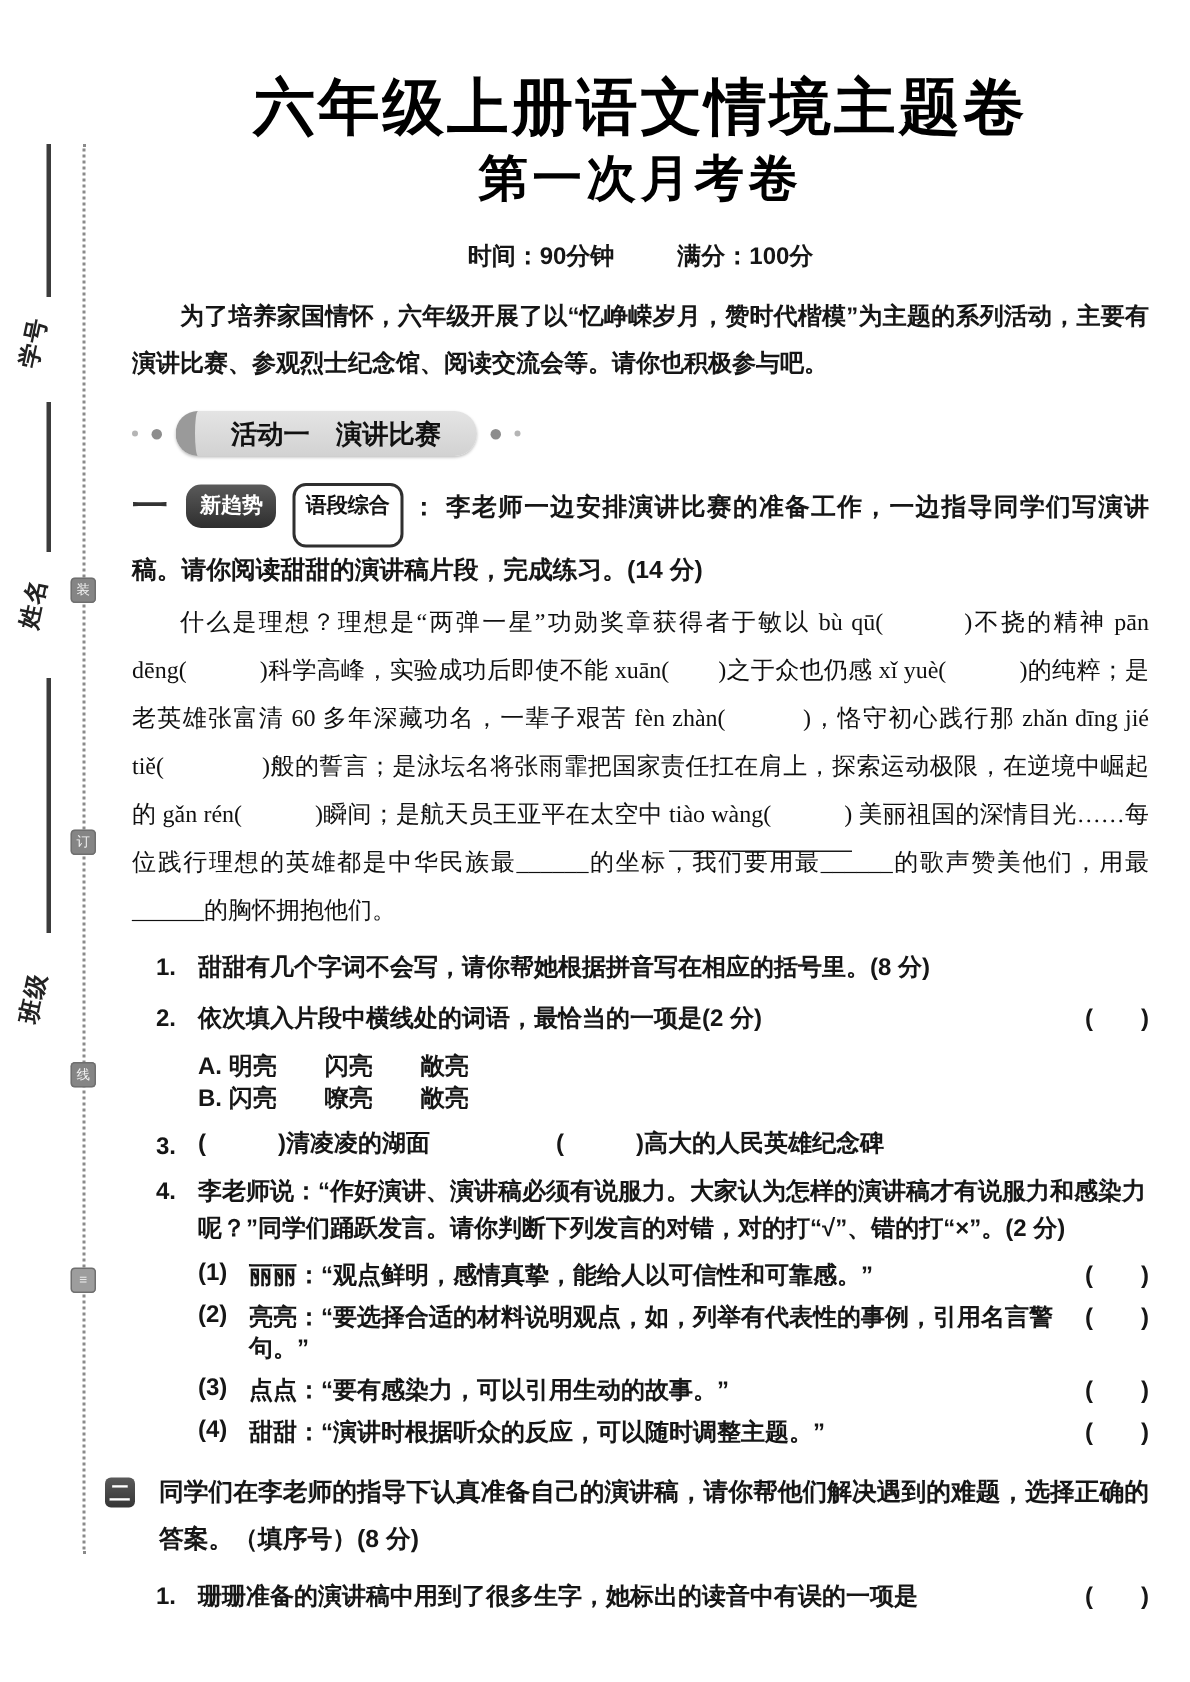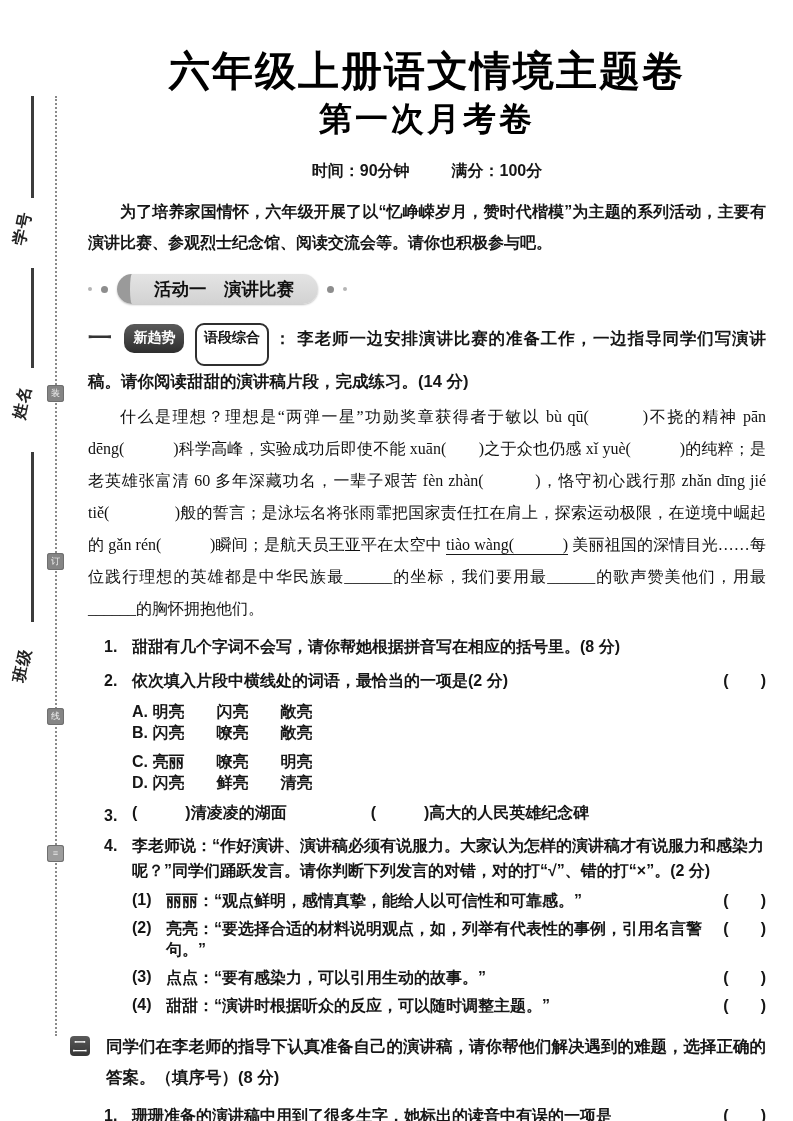--- a/index.html
+++ b/index.html
@@ -50,21 +50,21 @@
     margin-right:6px;letter-spacing:0;}
   .pill-dark{display:inline-block;background:linear-gradient(180deg,#5a5a5a,#2e2e2e);
     color:#fff;font-size:14px;font-weight:700;border-radius:10px;padding:1px 9px 2px;
     margin-right:5px;vertical-align:2px;}
   .pill-outline{display:inline-block;background:#fff;border:2px solid #2f2f2f;
     color:#111;font-size:14px;font-weight:700;border-radius:9px;padding:0 7px 13px;
     vertical-align:2px;}
   
   .passage{margin-top:4px;font-family:"Liberation Serif",serif;font-size:16px;
     font-weight:500;line-height:2.0;text-indent:2em;text-align:justify;color:#101010;}
-  .u-line{border-bottom:1.5px solid #1a1a1a;padding-bottom:1px;}
+  .u-line{border-bottom:1.5px solid #1a1a1a;padding-bottom:15px;}
   
   .q{position:relative;padding-left:44px;margin-top:9px;font-size:16px;
     font-weight:650;line-height:1.6;}
   .qnum{position:absolute;left:16px;top:0;font-weight:800;}
   .q-flex{display:flex;align-items:baseline;}
   .bracket{margin-left:auto;font-weight:650;white-space:pre;}
   .opt-row{display:flex;padding-left:44px;margin-top:8px;font-size:16px;font-weight:650;flex-direction:column;}
   .opt-col1{flex:none;width:272px;}
   .fill-row{display:flex;gap:84px;padding-left:44px;margin-top:8px;
     font-size:16px;font-weight:650;}
@@ -134,24 +134,20 @@
 
   <div class="q q-flex">
     <span class="qnum">2.</span>
     <span>依次填入片段中横线处的词语，最恰当的一项是(2 分)</span>
     <span class="bracket">(　　)</span>
   </div>
   <div class="opt-row">
     <span class="opt-col1">A. 明亮　　闪亮　　敞亮</span>
     <span>B. 闪亮　　嘹亮　　敞亮</span>
   </div>
-  <div class="opt-row">
-    <span class="opt-col1">C. 亮丽　　嘹亮　　明亮</span>
-    <span>D. 闪亮　　鲜亮　　清亮</span>
-  </div>
 
   <div class="q">
     <span class="qnum">3.</span>
   </div>
   <div class="fill-row">
     <span>(　　　)清凌凌的湖面</span>
     <span>(　　　)高大的人民英雄纪念碑</span>
   </div>
 
   <div class="q">

